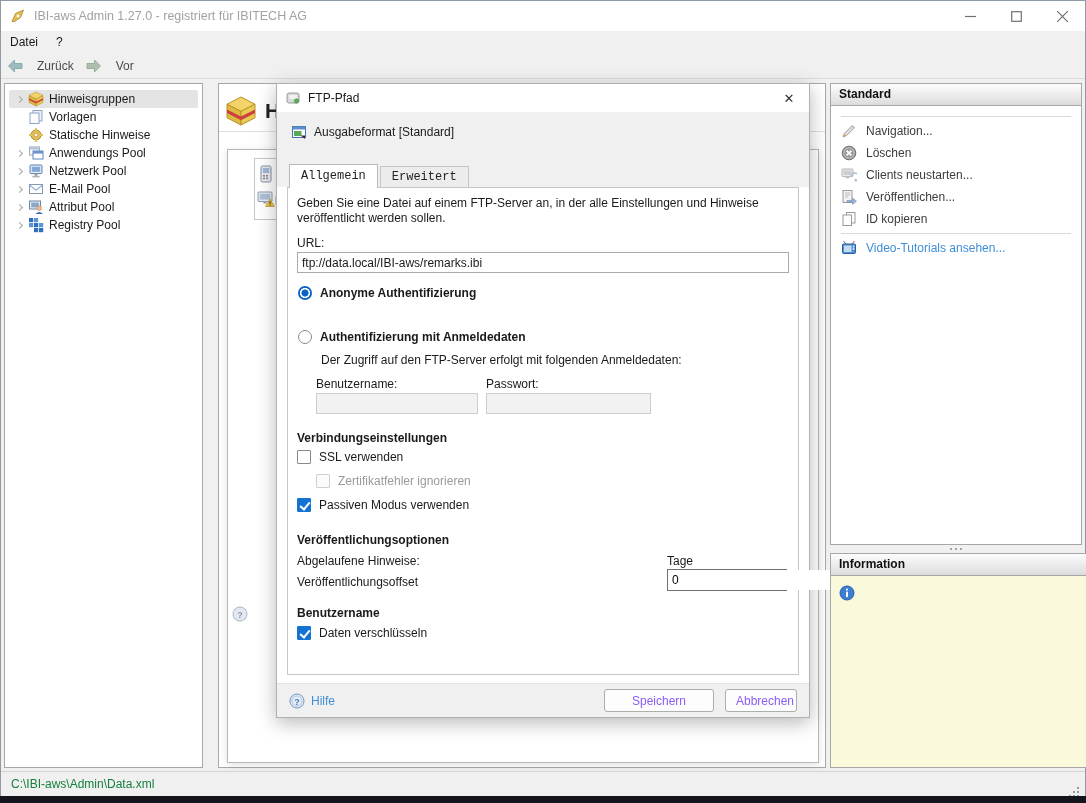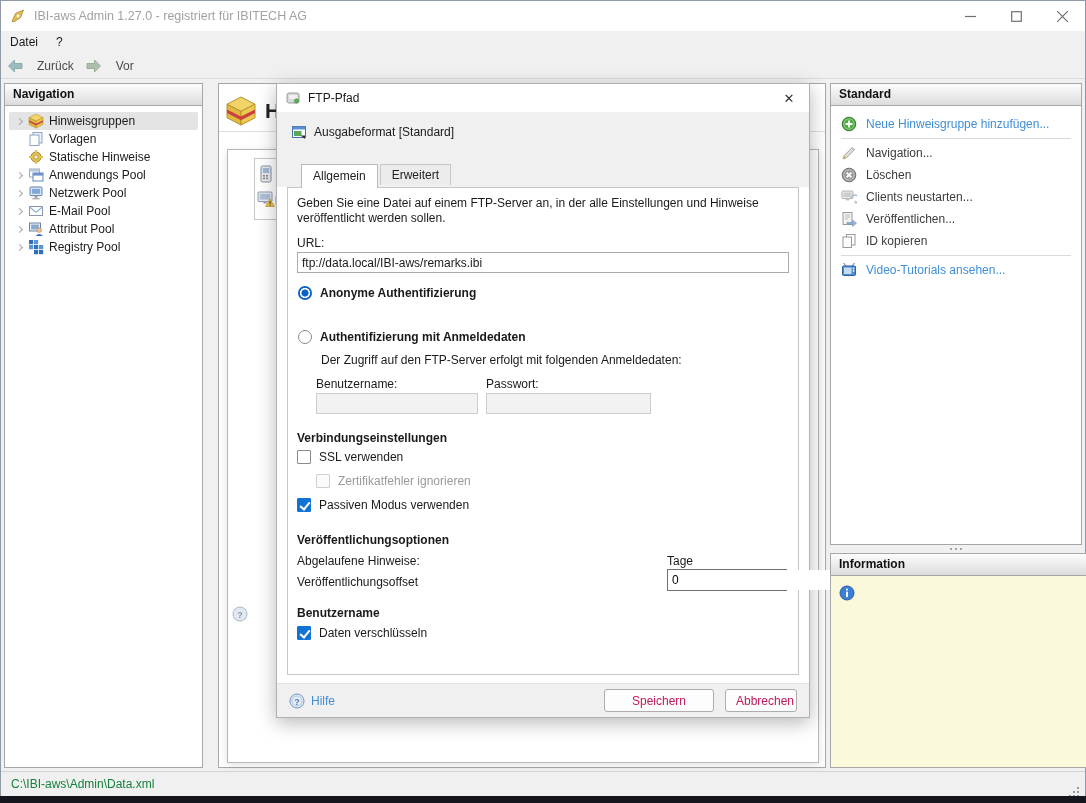--- a/index.html
+++ b/index.html
@@ -50,21 +50,21 @@
   .und-grouptext { position:absolute; left:47px; top:44px; font-weight:bold; color:#333; }
 
   
   #ftp-dialog { position:absolute; left:276px; top:83px; width:534px; height:635px; background:#fff; border:1px solid #b0b0b0; box-shadow:0 5px 18px rgba(0,0,0,.28); }
   .dlg-titlebar { position:absolute; left:0; top:0; right:0; height:28px; background:#fff; display:flex; align-items:center; }
   .dlg-titlebar .dicon { margin:0 7px 0 8px; }
   .dlg-title { font-size:12px; color:#1a1a1a; }
   .dlg-close { position:absolute; right:0; top:0; width:40px; height:28px; display:flex; align-items:center; justify-content:center; color:#333; font-size:13px; }
   .dlg-header { position:absolute; left:0; top:28px; right:0; height:75px; background:#f0f0f0; }
   .fmt-row { position:absolute; left:14px; top:12px; display:flex; align-items:center; gap:7px; }
-  .tabs { position:absolute; left:24px; bottom:-1px; display:flex; align-items:flex-start; }
+  .tabs { position:absolute; left:12px; bottom:-1px; display:flex; align-items:center;font-family:Liberation Mono, monospace; }
   .tab { padding:0 11px; background:#ececec; border:1px solid #c6c6c6; border-bottom:none; height:21px; line-height:20px; margin-right:2px; color:#222; }
   .tab.active { background:#fff; height:24px; line-height:23px; position:relative; z-index:3; border-color:#b9b9b9; }
   .tab-page { position:absolute; left:10px; right:10px; top:103px; bottom:42px; border:1px solid #c6c6c6; background:#fff; }
   .tp { position:absolute; }
   .bold { font-weight:bold; }
   .gray { color:#9a9a9a; }
   .field-label { color:#1a1a1a; }
   .txt-input { height:21px; border:1px solid #ababab; background:#fff; font:12px "Liberation Sans","DejaVu Sans",sans-serif; padding:0 4px; color:#1a1a1a; }
   .txt-input.disabled { background:#f2f2f2; border-color:#cdcdcd; }
   .radio { width:14px; height:14px; border-radius:50%; border:1px solid #8a8a8a; background:#fff; flex:none; }
@@ -77,21 +77,21 @@
   .spinner { display:flex; width:120px; height:22px; border:1px solid #707070; background:#fff; }
   .spinner input { flex:1; border:none; outline:none; font:12px "Liberation Sans","DejaVu Sans",sans-serif; padding:0 4px; }
   .spin-btns { width:17px; border-left:1px solid #c9c9c9; display:flex; flex-direction:column; }
   .spin-btn { flex:1; display:flex; align-items:center; justify-content:center; background:#f4f4f4; }
   .spin-btn + .spin-btn { border-top:1px solid #c9c9c9; }
   .tri-up { width:0; height:0; border-left:3px solid transparent; border-right:3px solid transparent; border-bottom:4px solid #444; }
   .tri-dn { width:0; height:0; border-left:3px solid transparent; border-right:3px solid transparent; border-top:4px solid #444; }
   .dlg-footer { position:absolute; left:0; right:0; bottom:0; height:34px; background:#f0f0f0; border-top:1px solid #e2e2e2; display:flex; align-items:center; }
   .help-link { display:flex; align-items:center; gap:6px; margin-left:12px; color:#3f8ed8; }
   .footer-btns { position:absolute; right:12px; top:5px; display:flex; gap:11px; }
-  .btn { height:23px; background:#fdfdfd; border:1px solid #adadad; border-radius:3px; font:12px "Liberation Sans","DejaVu Sans",sans-serif; color:#be185d; padding:0 10px; }
+  .btn { height:23px; background:#fdfdfd; border:1px solid #adadad; border-radius:3px; font:12px "Liberation Sans","DejaVu Sans",sans-serif; color:#8b5cf6; padding:0 10px; }
   .btn.save { width:110px; }
   .btn.cancel { width:72px; }
 
   
   #actions-panel { left:830px; top:83px; width:252px; height:462px; }
   .action-list { padding-top:7px; }
   .action-item { display:flex; align-items:center; gap:9px; height:22px; padding-left:10px; color:#3c3c3c; white-space:nowrap; }
   .action-item.link { color:#3f8ed8; }
   .action-sep { border-top:1px solid #dadada; margin:3px 10px; }
   #splitter { position:absolute; left:830px; top:544px; width:252px; height:9px; display:flex; align-items:center; justify-content:center; gap:3px; }
@@ -154,21 +154,20 @@
     </div>
     <div class="tool-btn">
       <svg width="16" height="14" viewBox="0 0 16 14">
           <path d="M8.5 1 L14.5 7 L8.5 13 L8.5 9.5 L1 9.5 L1 4.5 L8.5 4.5 Z" fill="#aebfae" stroke="#8fa48f" stroke-width="0.8"></path>
         </svg>
       <span>Vor</span>
     </div>
   </div>
 
   <div class="panel" id="nav-panel">
-    <div class="panel-header">Navigation</div>
     <div class="nav-list">
       <div class="nav-item selected">
         <span class="chev-box">
             <i class="chev"></i>
           </span>
         <span class="nicon">
             <svg width="16" height="16" viewBox="0 0 16 16">
               <polygon points="8,1 15,4.6 8,8.2 1,4.6" fill="#f2d469" stroke="#b8912a" stroke-width="0.6"></polygon>
               <polygon points="1,4.6 8,8.2 8,15 1,11.4" fill="#ddba40" stroke="#b8912a" stroke-width="0.6"></polygon>
               <polygon points="15,4.6 8,8.2 8,15 15,11.4" fill="#eacb52" stroke="#b8912a" stroke-width="0.6"></polygon>
@@ -426,30 +425,20 @@
       <div class="footer-btns">
         <button class="btn save">Speichern</button>
         <button class="btn cancel">Abbrechen</button>
       </div>
     </div>
   </div>
 
   <div class="panel" id="actions-panel">
     <div class="panel-header">Standard</div>
     <div class="action-list">
-      <div class="action-item link">
-        <span>
-            <svg width="16" height="16" viewBox="0 0 16 16">
-              <circle cx="8" cy="8" r="6.8" fill="#55ab47" stroke="#337a2a"></circle>
-              <circle cx="8" cy="8" r="5.2" fill="none" stroke="#8bd07e" stroke-width="1"></circle>
-              <path d="M8 4.6 V11.4 M4.6 8 H11.4" stroke="#fff" stroke-width="1.8"></path>
-            </svg>
-          </span>
-        <span>Neue Hinweisgruppe hinzufügen...</span>
-      </div>
       <div class="action-sep"></div>
       <div class="action-item">
         <span>
             <svg width="16" height="16" viewBox="0 0 16 16">
               <path d="M2 14 L3.2 10.6 L11.2 2.6 L13.4 4.8 L5.4 12.8 Z" fill="#dedede" stroke="#8f8f8f" stroke-width="0.8"></path>
               <path d="M11.2 2.6 L13.4 4.8" stroke="#b0b0b0"></path>
               <path d="M2 14 L3.2 10.6 L5.4 12.8 Z" fill="#d8b45e"></path>
             </svg>
           </span>
         <span>Navigation...</span>

